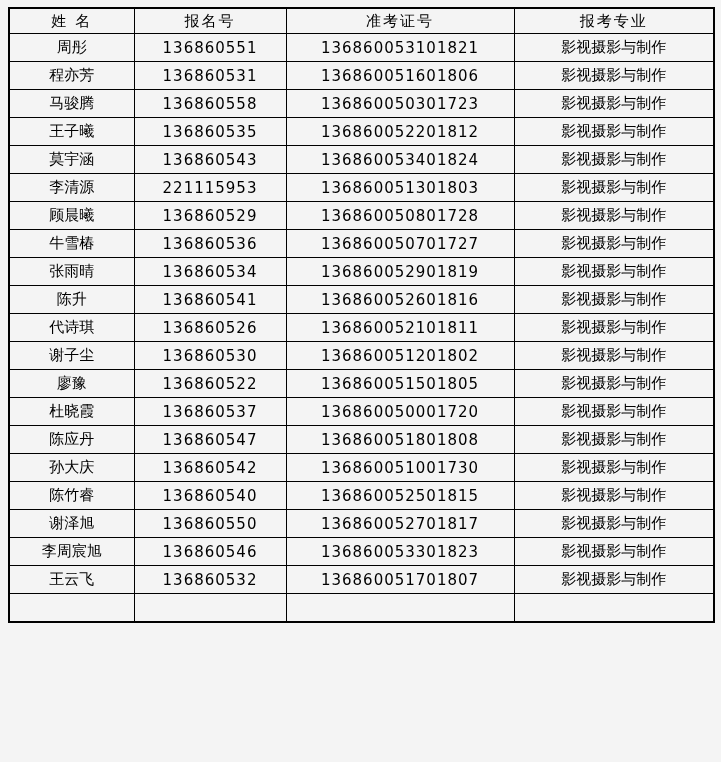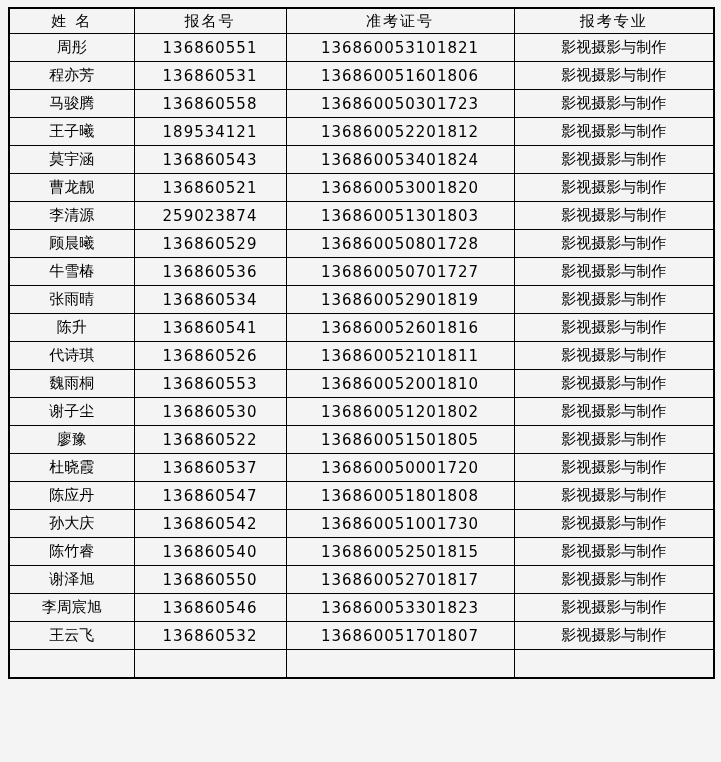--- a/index.html
+++ b/index.html
@@ -76,39 +76,33 @@
         <td>影视摄影与制作</td>
       </tr>
       <tr>
         <td>马骏腾</td>
         <td class="num">136860558</td>
         <td class="num">136860050301723</td>
         <td>影视摄影与制作</td>
       </tr>
       <tr>
         <td>王子曦</td>
-        <td class="num">189534121</td>
+        <td class="num">136860535</td>
         <td class="num">136860052201812</td>
         <td>影视摄影与制作</td>
       </tr>
       <tr>
         <td>莫宇涵</td>
         <td class="num">136860543</td>
         <td class="num">136860053401824</td>
         <td>影视摄影与制作</td>
       </tr>
       <tr>
-        <td>曹龙靓</td>
-        <td class="num">136860521</td>
-        <td class="num">136860053001820</td>
-        <td>影视摄影与制作</td>
-      </tr>
-      <tr>
         <td>李清源</td>
-        <td class="num">259023874</td>
+        <td class="num">221115953</td>
         <td class="num">136860051301803</td>
         <td>影视摄影与制作</td>
       </tr>
       <tr>
         <td>顾晨曦</td>
         <td class="num">136860529</td>
         <td class="num">136860050801728</td>
         <td>影视摄影与制作</td>
       </tr>
       <tr>
@@ -126,26 +120,20 @@
       <tr>
         <td>陈升</td>
         <td class="num">136860541</td>
         <td class="num">136860052601816</td>
         <td>影视摄影与制作</td>
       </tr>
       <tr>
         <td>代诗琪</td>
         <td class="num">136860526</td>
         <td class="num">136860052101811</td>
-        <td>影视摄影与制作</td>
-      </tr>
-      <tr>
-        <td>魏雨桐</td>
-        <td class="num">136860553</td>
-        <td class="num">136860052001810</td>
         <td>影视摄影与制作</td>
       </tr>
       <tr>
         <td>谢子尘</td>
         <td class="num">136860530</td>
         <td class="num">136860051201802</td>
         <td>影视摄影与制作</td>
       </tr>
       <tr>
         <td>廖豫</td>

